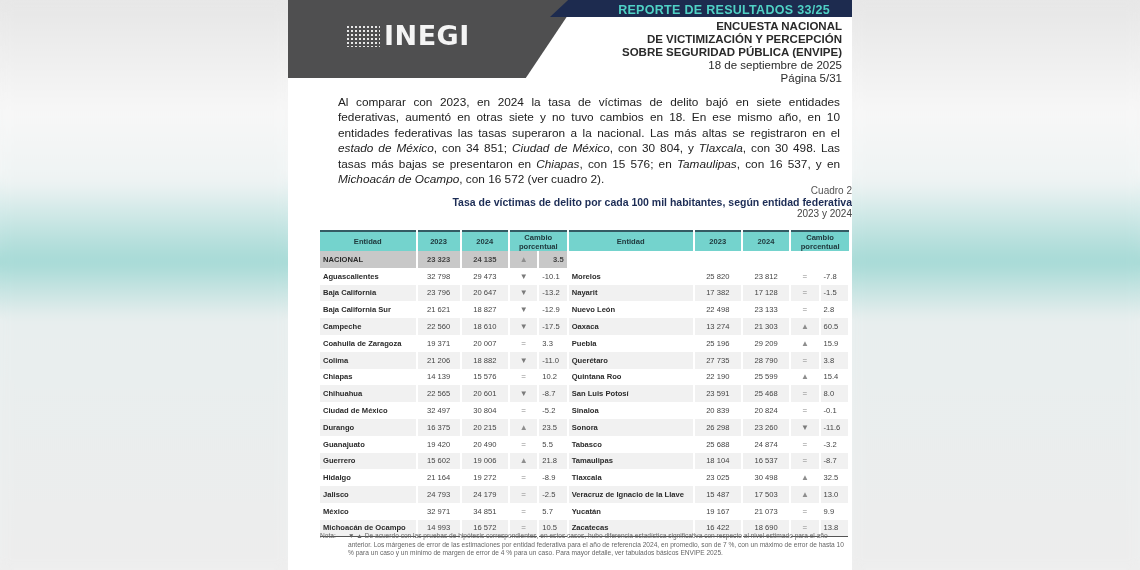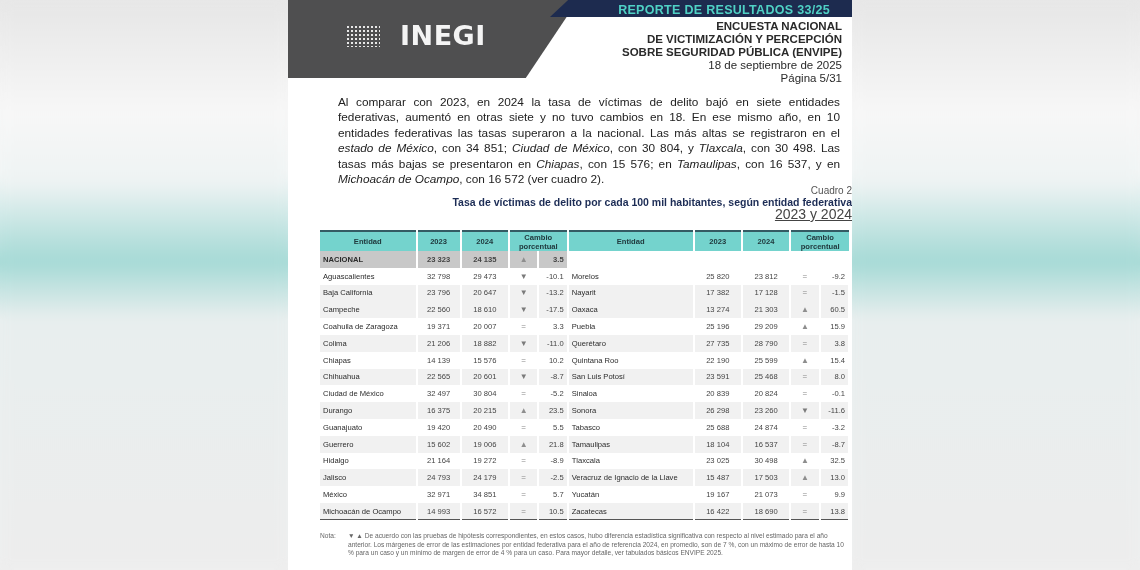--- a/index.html
+++ b/index.html
@@ -21,21 +21,21 @@
     position: absolute; left: 288px; top: 0; width: 564px; height: 570px;
     background: #ffffff; overflow: hidden;
   }
   
   .hdr-grey {
     position: absolute; left: 0; top: 0; width: 290px; height: 78px;
     background: #4f4f50;
     clip-path: polygon(0 0, 100% 0, 82% 100%, 0 100%);
   }
   .logo {
-    position: absolute; left: 58px; top: 20px; display: flex; align-items: center; gap: 20px;
+    position: absolute; left: 58px; top: 20px; display: flex; align-items: center; gap: 4px;
   }
   .logo-dots {
     width: 34px; height: 22px;
     background-image: radial-gradient(circle, #e8e8e8 1.2px, transparent 1.4px);
     background-size: 4px 4px;
   }
   .logo-text {
     color: #f4f4f4; font-weight: 700; font-size: 27px; letter-spacing: 0.5px;
     font-family: "DejaVu Sans", sans-serif;
   }
@@ -56,41 +56,41 @@
 
   .para {
     position: absolute; left: 50px; top: 95px; width: 502px;
     font-size: 11.8px; line-height: 15.4px; color: #222; text-align: justify;
   }
   .para i { font-style: italic; }
 
   .caption { position: absolute; left: 30px; top: 185px; width: 534px; text-align: right; color: #222; }
   .caption .c1 { font-size: 10px; color: #555; line-height: 11px; }
   .caption .c2 { font-size: 10.5px; font-weight: 700; color: #1c2c55; line-height: 13px; }
-  .caption .c3 { font-size: 14px; color: #444; line-height: 10px; text-decoration: underline; }
+  .caption .c3 { font-size: 10px; color: #444; line-height: 10px; }
 
   table.cuadro {
     position: absolute; left: 32px; top: 219px; width: 530px;
     border-collapse: collapse; font-size: 7.6px; color: #333;
     border-top: 2px solid #345b63; border-bottom: 1.5px solid #555; margin-top: 11px;
   }
   table.cuadro th {
     background: #74d3cd; color: #203a3e; font-weight: 700; font-size: 7.6px;
     height: 20px; text-align: center; line-height: 9px;
     border-right: 2px solid #fff;
   }
   table.cuadro th:last-child { border-right: none; }
   table.cuadro td {
     height: 16.8px; padding: 0 3px; border-right: 2px solid #fff;
   }
   table.cuadro tr.alt td { background: #f1f1f1; }
-  td.ent { font-weight: 400; color: #2b2b2b; text-align: left; padding-left: 2px; }
+  td.ent { font-weight: 700; color: #2b2b2b; text-align: left; padding-left: 2px; }
   td.num { text-align: center; color: #444; }
   td.sym { text-align: center; color: #888; font-size: 8px; }
-  td.pct { text-align: right; padding-right: 4px; color: #444; }
+  td.pct { text-align: left; padding-right: 4px; color: #444; }
   tr.nac td.n { background: #c8c8c8; font-weight: 700; }
   tr.nac td.blank { background: #fff; }
   .tri-up { color: #8e8e8e; }
   .tri-down { color: #7b7b7b; }
 
   .nota {
     position: absolute; left: 32px; top: 532px; width: 530px;
     font-size: 6.6px; line-height: 8.6px; color: #666; display: flex;
   }
   .nota .lbl { width: 28px; flex-shrink: 0; }
@@ -164,34 +164,46 @@
     <tr>
           <td class="ent">Aguascalientes</td>
           <td class="num">32 798</td>
           <td class="num">29 473</td>
           <td class="sym"><span class="tri-down">▼</span></td>
           <td class="pct">-10.1</td>
           <td class="ent">Morelos</td>
           <td class="num">25 820</td>
           <td class="num">23 812</td>
           <td class="sym"><span class="">=</span></td>
-          <td class="pct">-9.2</td>
+          <td class="pct">-7.8</td>
         </tr>
         <tr class="alt">
           <td class="ent">Baja California</td>
           <td class="num">23 796</td>
           <td class="num">20 647</td>
           <td class="sym"><span class="tri-down">▼</span></td>
           <td class="pct">-13.2</td>
           <td class="ent">Nayarit</td>
           <td class="num">17 382</td>
           <td class="num">17 128</td>
           <td class="sym"><span class="">=</span></td>
           <td class="pct">-1.5</td>
         </tr>
+        <tr>
+          <td class="ent">Baja California Sur</td>
+          <td class="num">21 621</td>
+          <td class="num">18 827</td>
+          <td class="sym"><span class="tri-down">▼</span></td>
+          <td class="pct">-12.9</td>
+          <td class="ent">Nuevo León</td>
+          <td class="num">22 498</td>
+          <td class="num">23 133</td>
+          <td class="sym"><span class="">=</span></td>
+          <td class="pct">2.8</td>
+        </tr>
         <tr class="alt">
           <td class="ent">Campeche</td>
           <td class="num">22 560</td>
           <td class="num">18 610</td>
           <td class="sym"><span class="tri-down">▼</span></td>
           <td class="pct">-17.5</td>
           <td class="ent">Oaxaca</td>
           <td class="num">13 274</td>
           <td class="num">21 303</td>
           <td class="sym"><span class="tri-up">▲</span></td>

